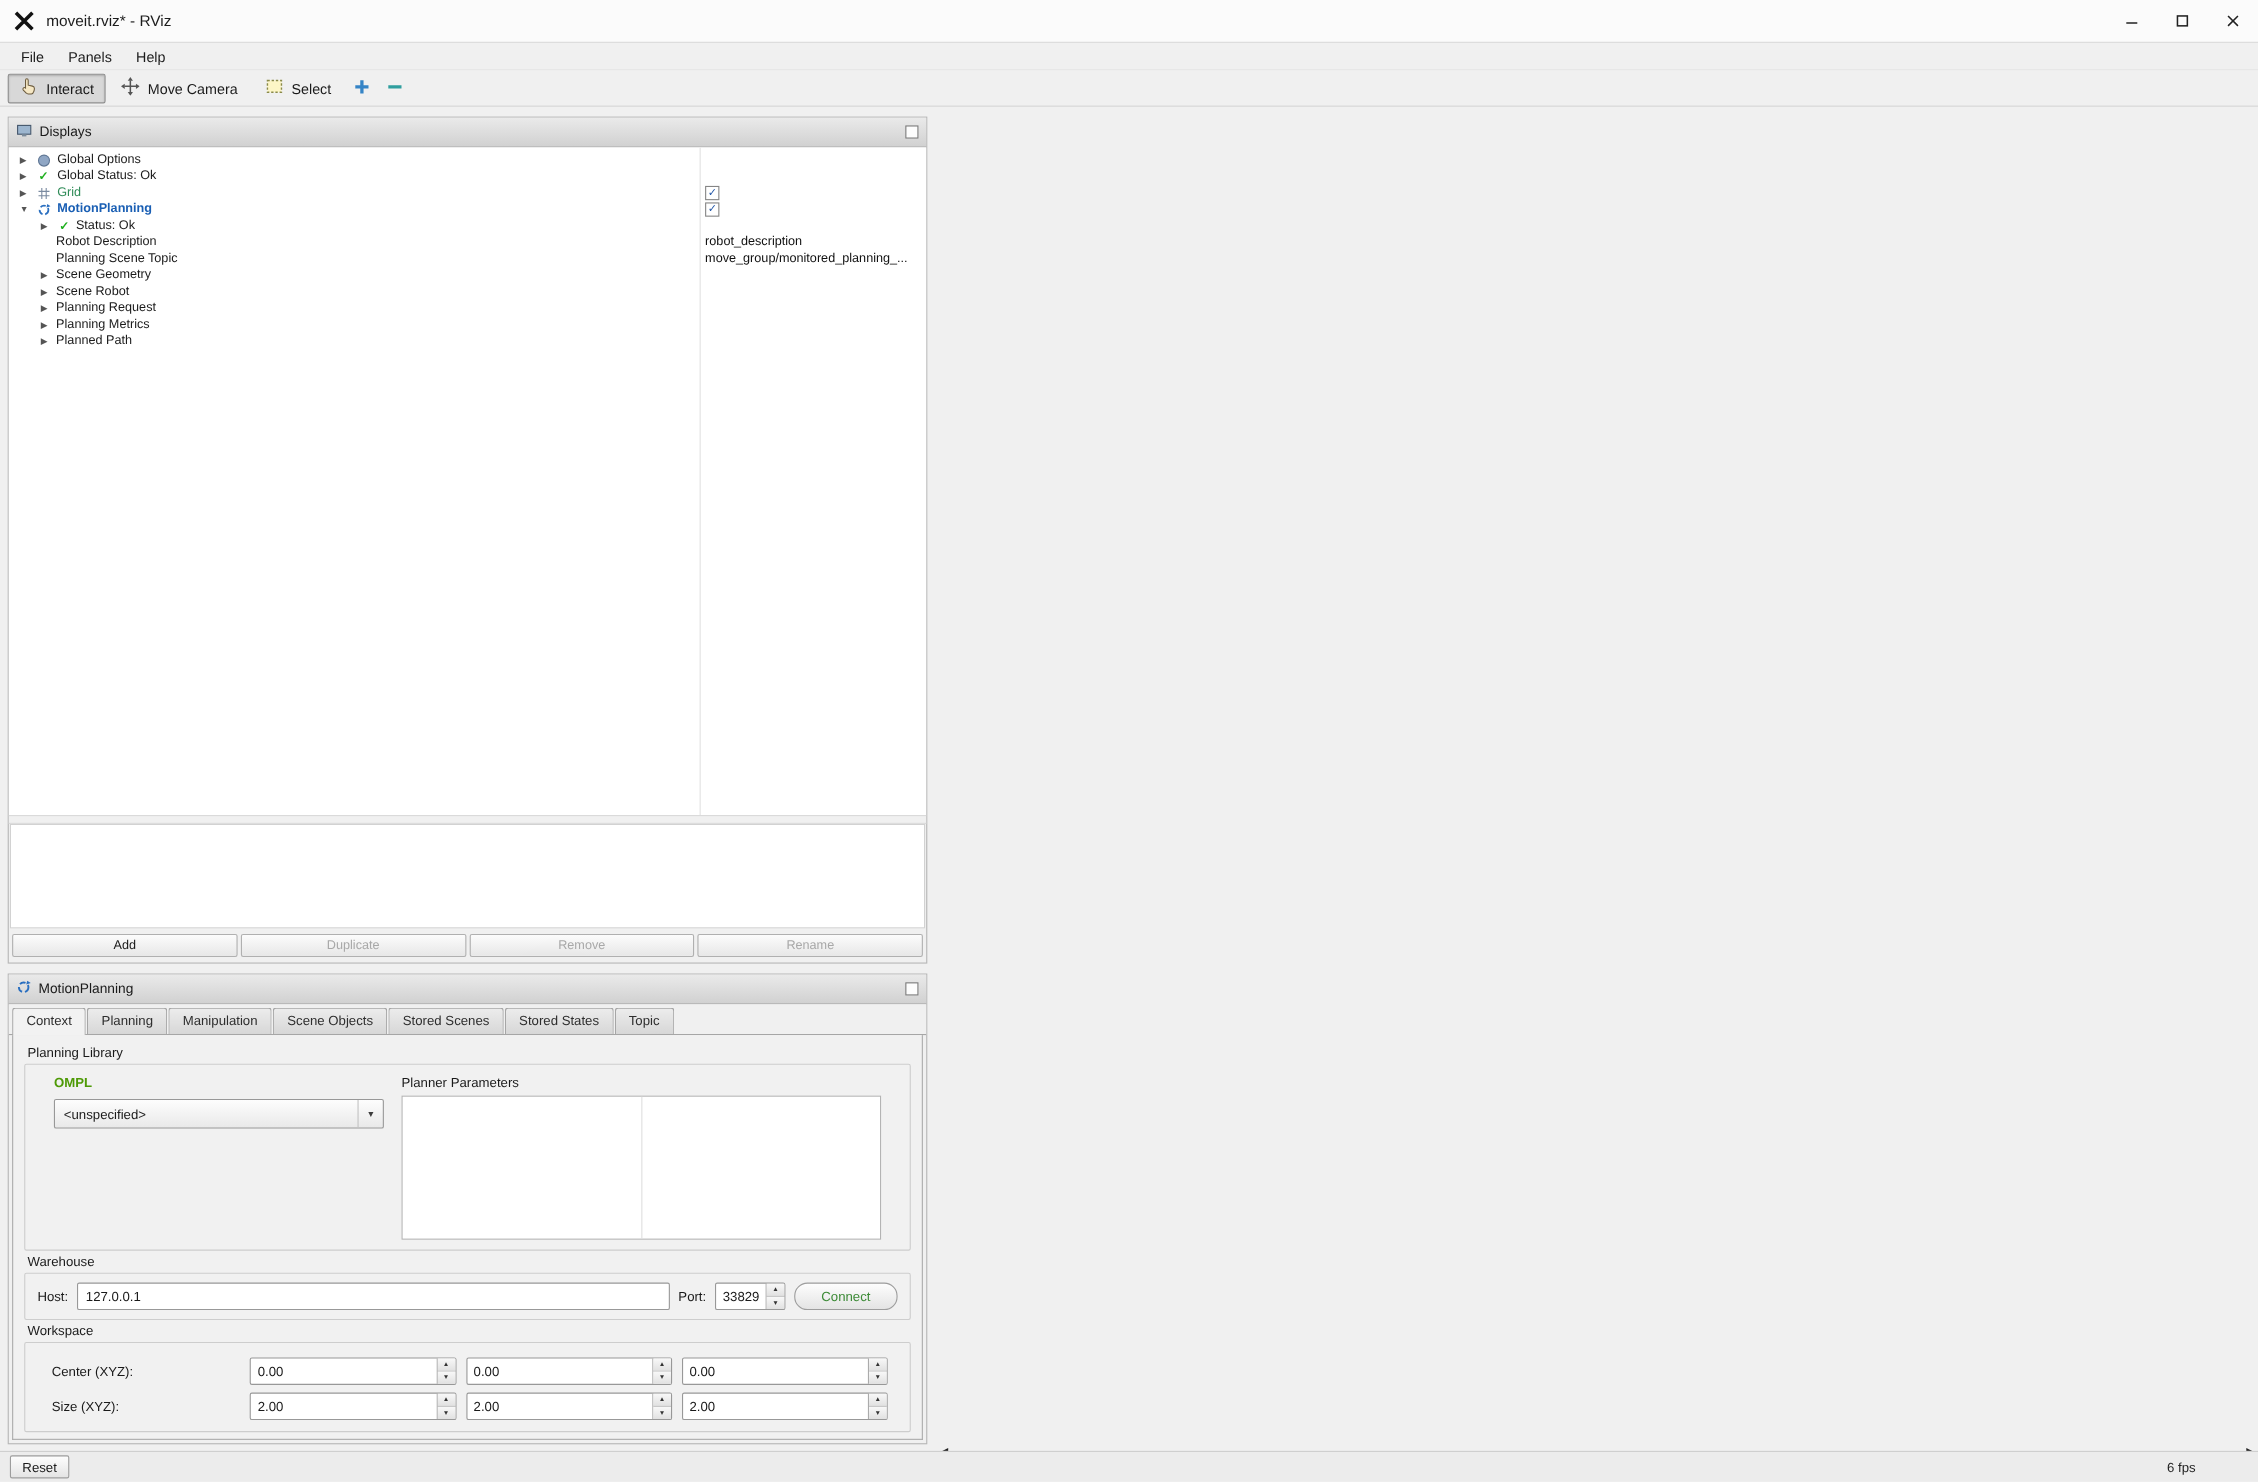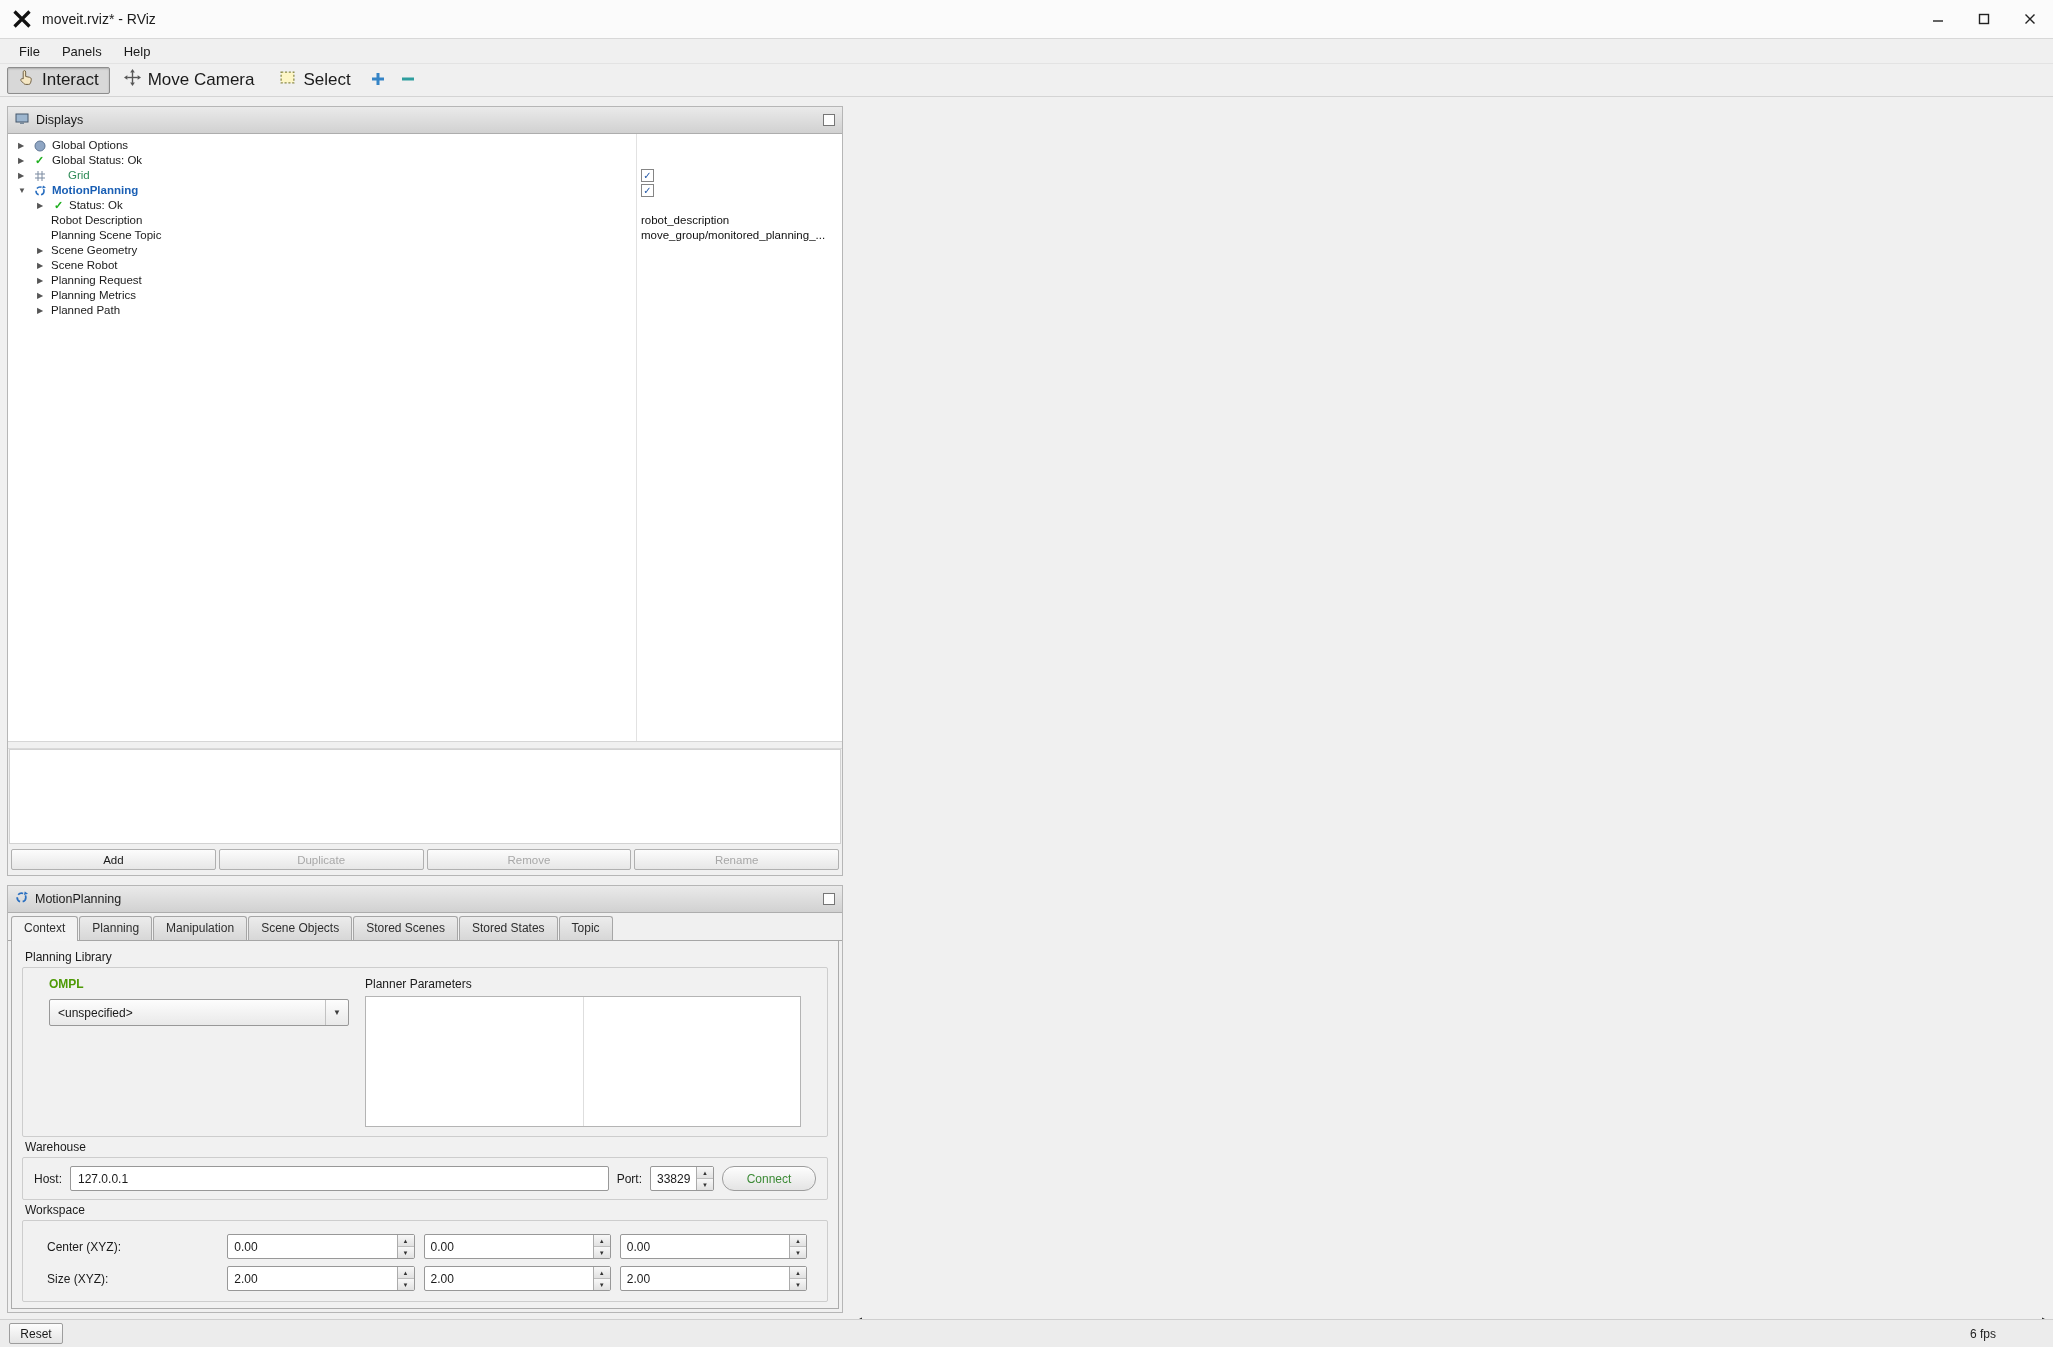--- a/index.html
+++ b/index.html
@@ -19,21 +19,21 @@
   .win-btn { width:46px; height:100%; display:flex; align-items:center; justify-content:center; }
 
   
   .menubar { height:25px; background:#f0f0f0; display:flex; align-items:center;
     padding:0 8px; border-bottom:1px solid #e3e3e3; }
   .menu-item { padding:0 11px; height:100%; display:flex; align-items:center; font-size:13px; }
 
   
   .toolbar { height:33px; background:#f0f0f0; border-bottom:1px solid #d4d4d4;
     display:flex; align-items:center; padding:0 7px; gap:3px; }
-  .tool-btn { display:flex; align-items:center; gap:7px; font-size:17px;
+  .tool-btn { display:flex; align-items:center; gap:7px; font-size:13px;
     padding:0 10px; height:27px; border:1px solid transparent; border-radius:2px; }
   .tool-btn svg { width:17px; height:17px; }
   .tool-btn.pressed { background:#d8d8d8; border:1px solid #8d8d8d;
     box-shadow:inset 0 1px 2px rgba(0,0,0,.2); }
   .icon-btn { width:27px; height:27px; display:flex; align-items:center; justify-content:center; border-radius:2px; }
   .icon-btn svg { width:16px; height:16px; }
 
   
   .main { position:absolute; top:97px; bottom:28px; left:0; right:0; display:flex;align-items:center; }
   .left-col { width:836px; margin-left:7px; display:flex; flex-direction:column; }
@@ -256,21 +256,21 @@
           <span class="t-label">Global Status: Ok</span>
         </div>
 
         <div class="trow r-l0">
           <span class="arrow">▶</span>
           <span class="t-icon">
             <svg viewBox="0 0 12 12">
                 <path d="M1 4h10M1 8h10M4 1v10M8 1v10" stroke="#7a8aa0" stroke-width="1"></path>
               </svg>
           </span>
-          <span class="t-label" style="color: rgb(46, 139, 87); margin-left: 16px;">Grid</span>
+          <span class="t-label" style="color: rgb(46, 139, 87);">Grid</span>
           <span class="checkbox">✓</span>
         </div>
 
         <div class="trow r-l0">
           <span class="arrow">▼</span>
           <span class="t-icon">
             <svg viewBox="0 0 12 12">
                 <circle cx="6" cy="6" r="4" fill="none" stroke="#2a6fc0" stroke-width="1.6" stroke-dasharray="5 2.5"></circle>
                 <polygon points="9,0.5 12,2.5 8.2,3.6" fill="#2a6fc0"></polygon>
               </svg>

